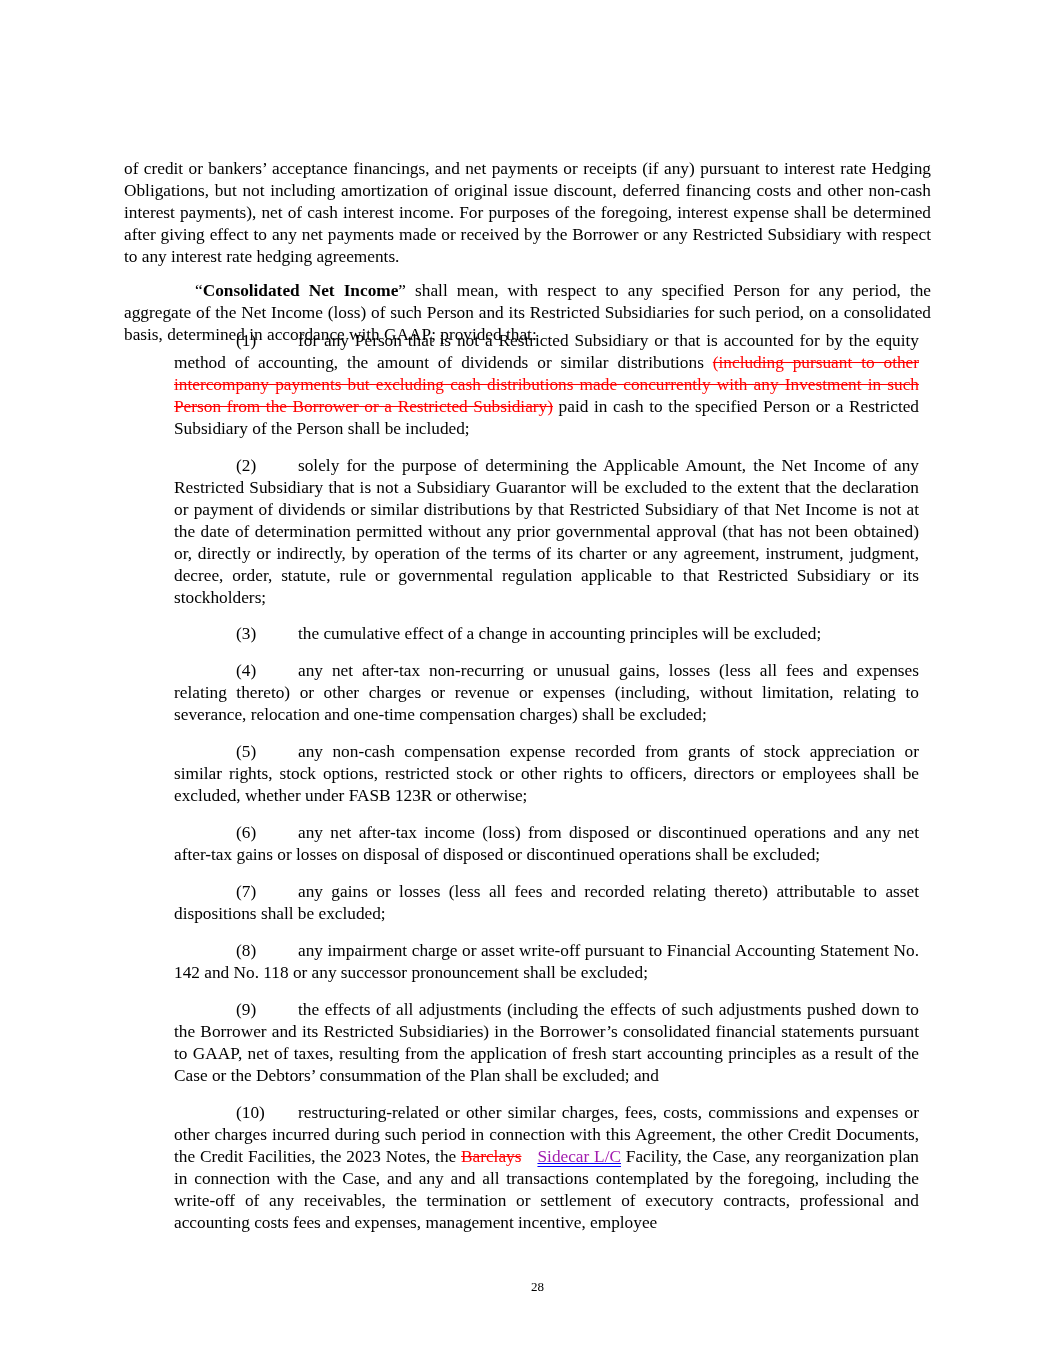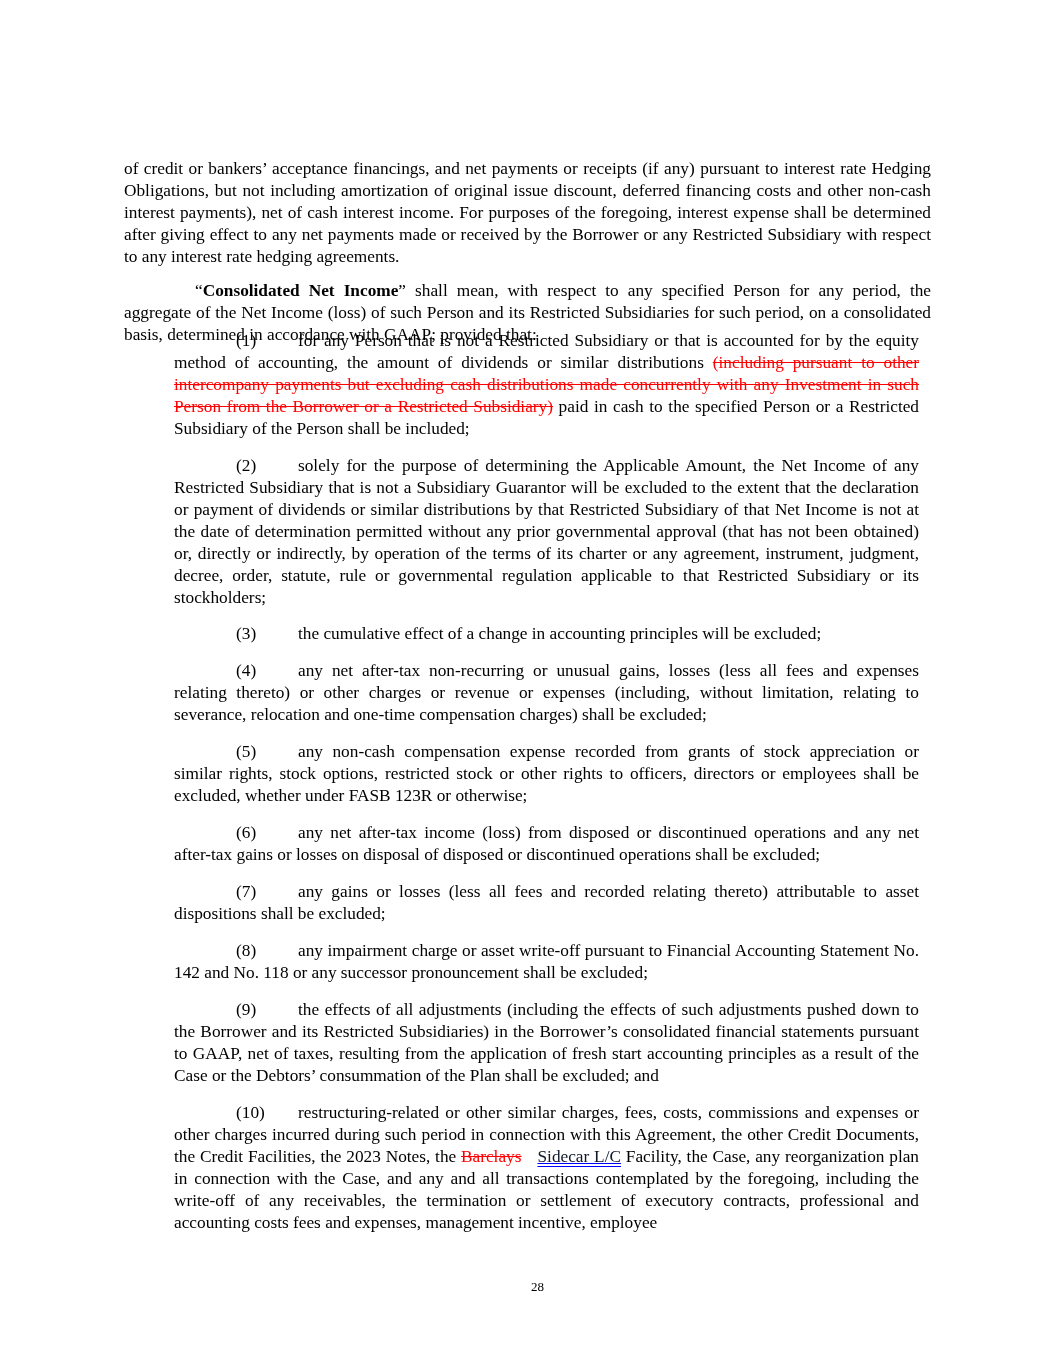--- a/index.html
+++ b/index.html
@@ -12,21 +12,21 @@
   }
   .para {
     position: absolute; text-align: justify; margin: 0;
   }
   .para.top { left: 124px; width: 807px; margin-top: 32px; }
   .para.item { left: 174px; width: 745px; }
   .indent1 { display: inline-block; width: 71px; }
   .num { display: inline-block; width: 62px; }
   .term { font-weight: bold; }
   .del { color: #ff0000; text-decoration: line-through; text-decoration-color: #ff0000; }
-  .ins { color: #0f172a; text-decoration: underline double; text-decoration-color: #0000ff; margin-left: 16px; }
+  .ins { color: #a21caf; text-decoration: underline double; text-decoration-color: #0000ff; margin-left: 16px; }
   .page-number {
     position: absolute; left: 10px; width: 1055px; top: 1279px; text-align: center;
     font-size: 13px; line-height: 16px;
   }
 </style>
 </head>
 <body>
 
 <div class="page">
 

